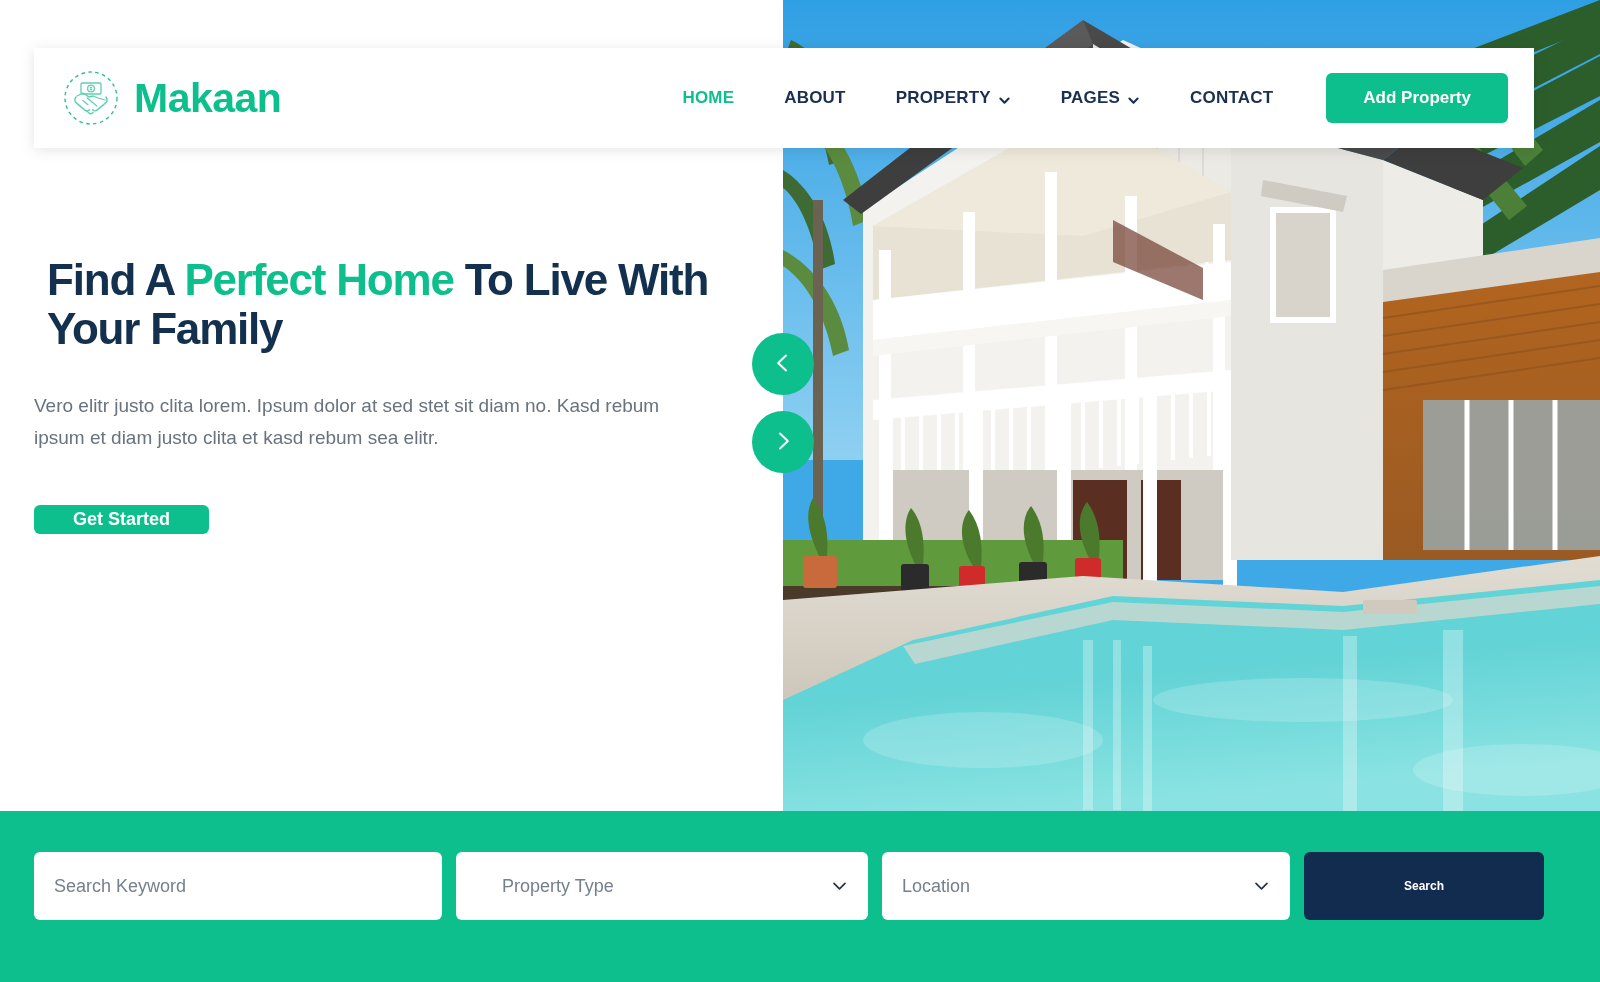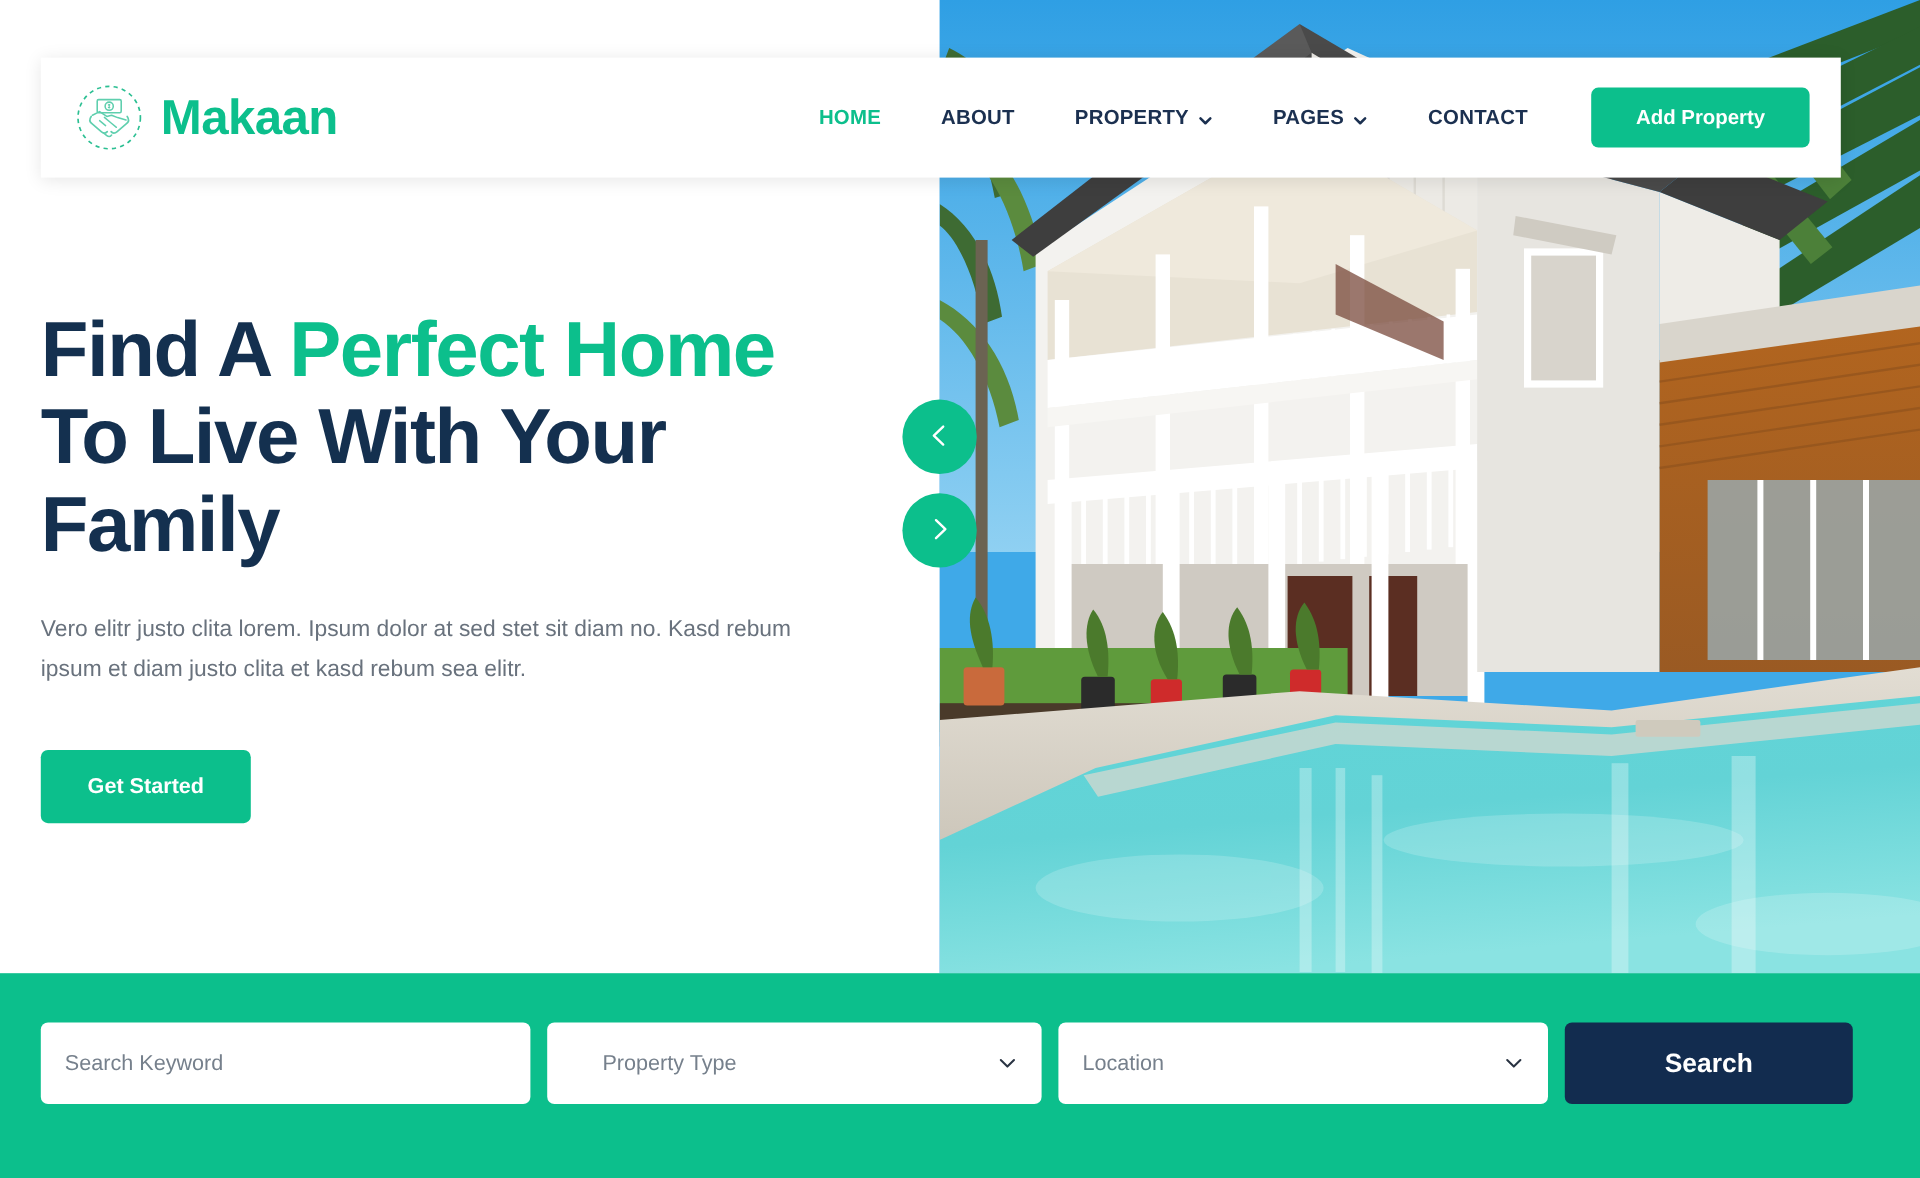--- a/index.html
+++ b/index.html
@@ -48,33 +48,33 @@
     margin-left:26px;
     background:#0cbf8c; color:#fff;
     font-size:17px; font-weight:bold;
     padding:15px 37px; border:none; border-radius:6px;
     cursor:pointer; white-space:nowrap;
   }
 
   
   .hero-text { position:absolute; left:34px; top:255px; width:700px; z-index:10; }
   .headline {
-    font-size:65px; line-height:1.12; font-weight:bold;
-    color:#14304f; letter-spacing:-1.2px;
+    font-size:44px; line-height:1.12; font-weight:bold;
+    color:#14304f; letter-spacing:-1.2px;margin-left:13px;
   }
   .headline .accent { color:#0cbf8c; }
   .hero-desc {
     margin-top:36px; font-size:19px; line-height:1.72;
     color:#69727d; width:672px;
   }
   .btn-started {
     margin-top:50px; display:inline-block;
     background:#0cbf8c; color:#fff;
     font-size:18px; font-weight:bold;
-    padding:20px 39px; border:none; border-radius:6px; cursor:pointer;
+    padding:4px 39px; border:none; border-radius:6px; cursor:pointer;
   }
 
   
   .car-btn {
     position:absolute; width:62px; height:62px; border-radius:50%;
     background:#0cbf8c; border:none; cursor:pointer;
     display:flex; align-items:center; justify-content:center;
     z-index:15;
   }
   .car-prev { left:752px; top:333px; }
@@ -98,21 +98,21 @@
   .f-type    { width:412px;padding-left:46px; }
   .f-loc     { width:408px; }
   .field-text { font-size:18px; color:#76808c; }
   .chev-field {
     position:absolute; right:20px; top:50%; transform:translateY(-50%);
     width:17px; height:17px;
   }
   .btn-search {
     width:240px; height:68px; border-radius:6px;
     background:#122c4f; color:#fff;
-    font-size:22px; font-weight:bold; border:none; cursor:pointer;
+    font-size:12px; font-weight:bold; border:none; cursor:pointer;
   }
 </style>
 </head>
 <body>
 
 <div class="page">
 
   <div class="hero-photo">
     <svg viewBox="0 0 817 811" preserveAspectRatio="xMidYMid slice" aria-hidden="true">
       <defs>

